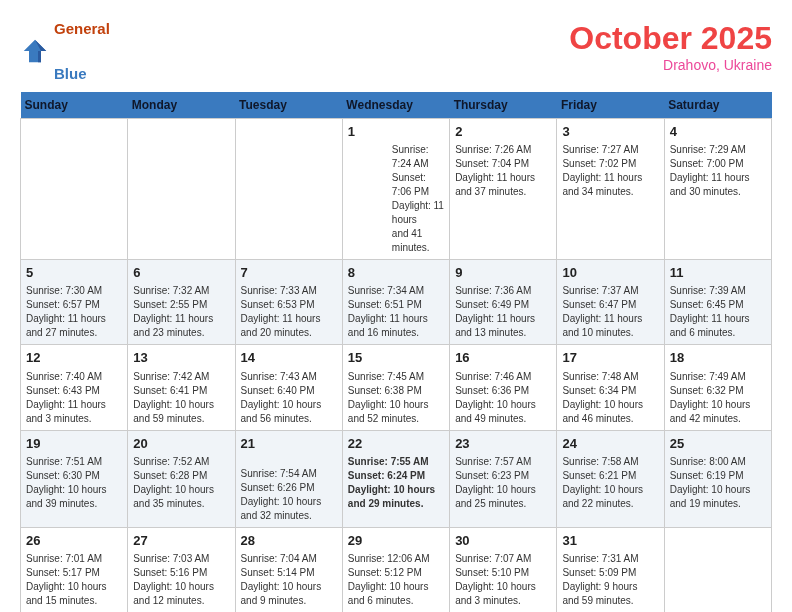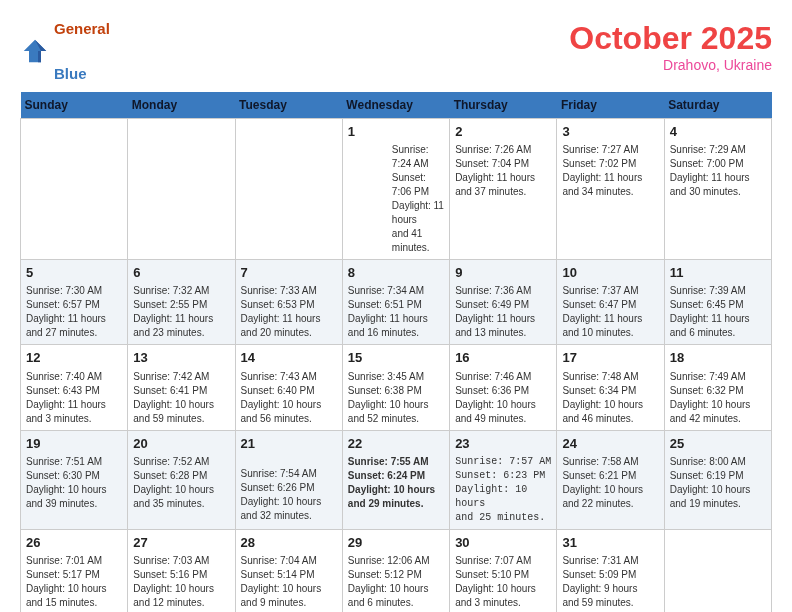--- a/index.html
+++ b/index.html
@@ -212,21 +212,21 @@
         </td>
         <td>
           <div class="day-num">14</div>
           <div class="day-info" style="white-space: pre-line;">Sunrise: 7:43 AM
 Sunset: 6:40 PM
 Daylight: 10 hours
 and 56 minutes.</div>
         </td>
         <td>
           <div class="day-num">15</div>
-          <div class="day-info" style="white-space: pre-line;">Sunrise: 3:45 AM
+          <div class="day-info" style="white-space: pre-line;">Sunrise: 7:45 AM
 Sunset: 6:38 PM
 Daylight: 10 hours
 and 52 minutes.</div>
         </td>
         <td>
           <div class="day-num">16</div>
           <div class="day-info" style="white-space: pre-line;">Sunrise: 7:46 AM
 Sunset: 6:36 PM
 Daylight: 10 hours
 and 49 minutes.</div>
@@ -270,21 +270,21 @@
         </td>
         <td>
           <div class="day-num">22</div>
           <div class="day-info" style="white-space: pre-line; font-weight: bold;">Sunrise: 7:55 AM
 Sunset: 6:24 PM
 Daylight: 10 hours
 and 29 minutes.</div>
         </td>
         <td>
           <div class="day-num">23</div>
-          <div class="day-info" style="white-space: pre-line; font-family: Liberation Mono, monospace;">Sunrise: 7:57 AM
+          <div class="day-info" style="white-space: pre-line;">Sunrise: 7:57 AM
 Sunset: 6:23 PM
 Daylight: 10 hours
 and 25 minutes.</div>
         </td>
         <td>
           <div class="day-num">24</div>
           <div class="day-info" style="white-space: pre-line;">Sunrise: 7:58 AM
 Sunset: 6:21 PM
 Daylight: 10 hours
 and 22 minutes.</div>

